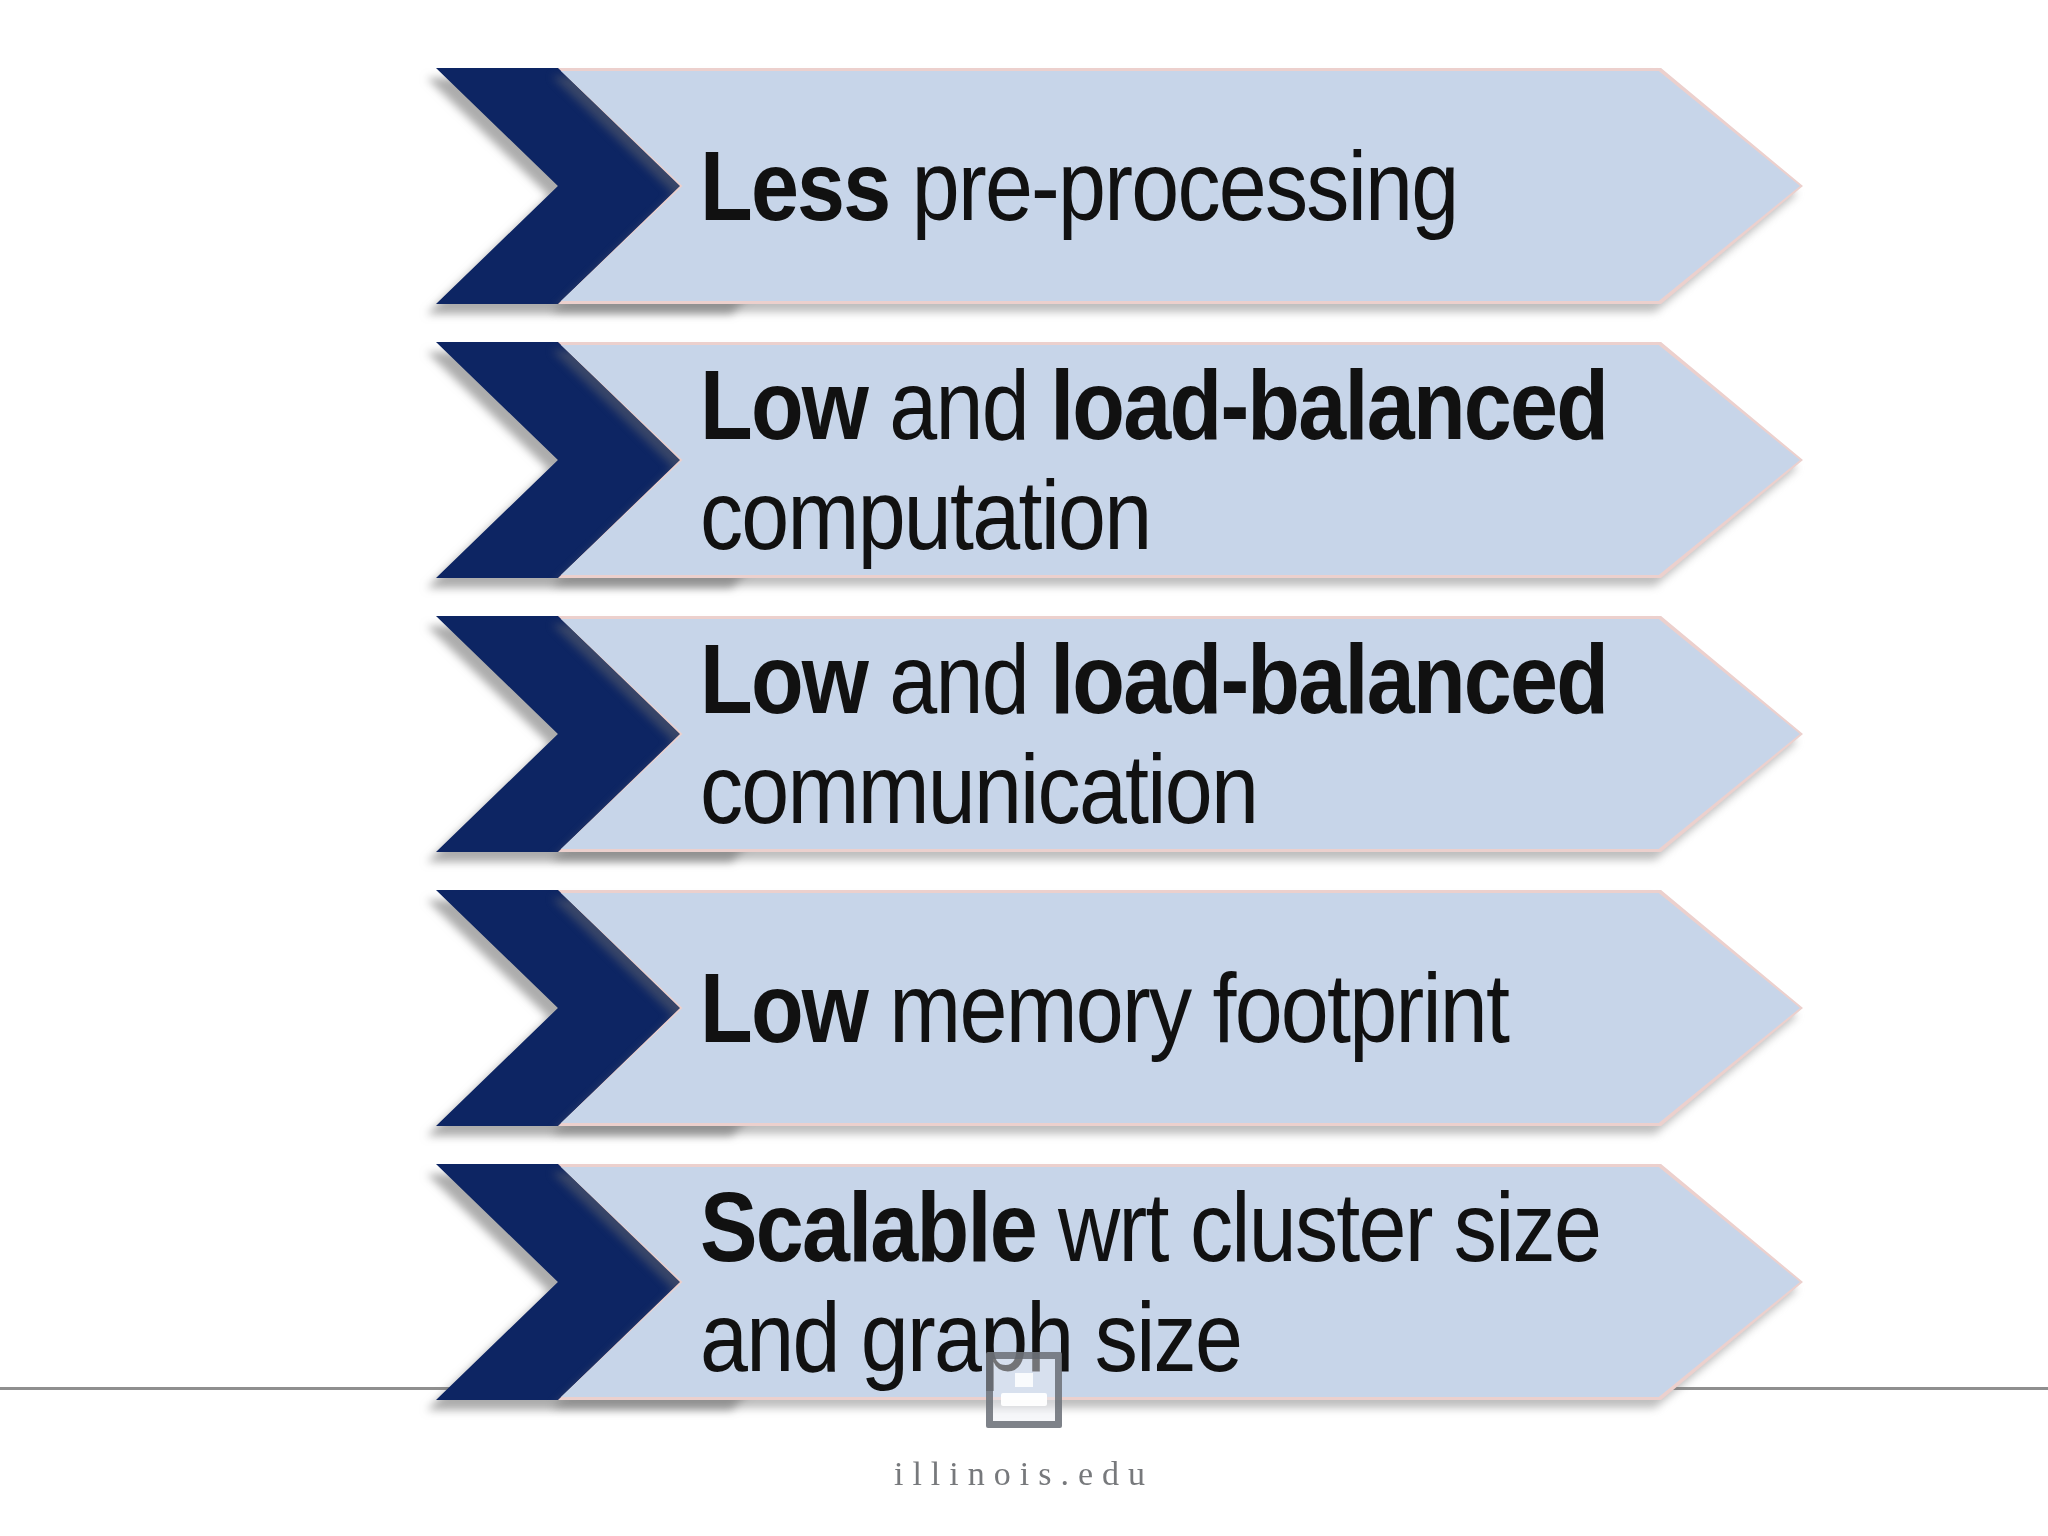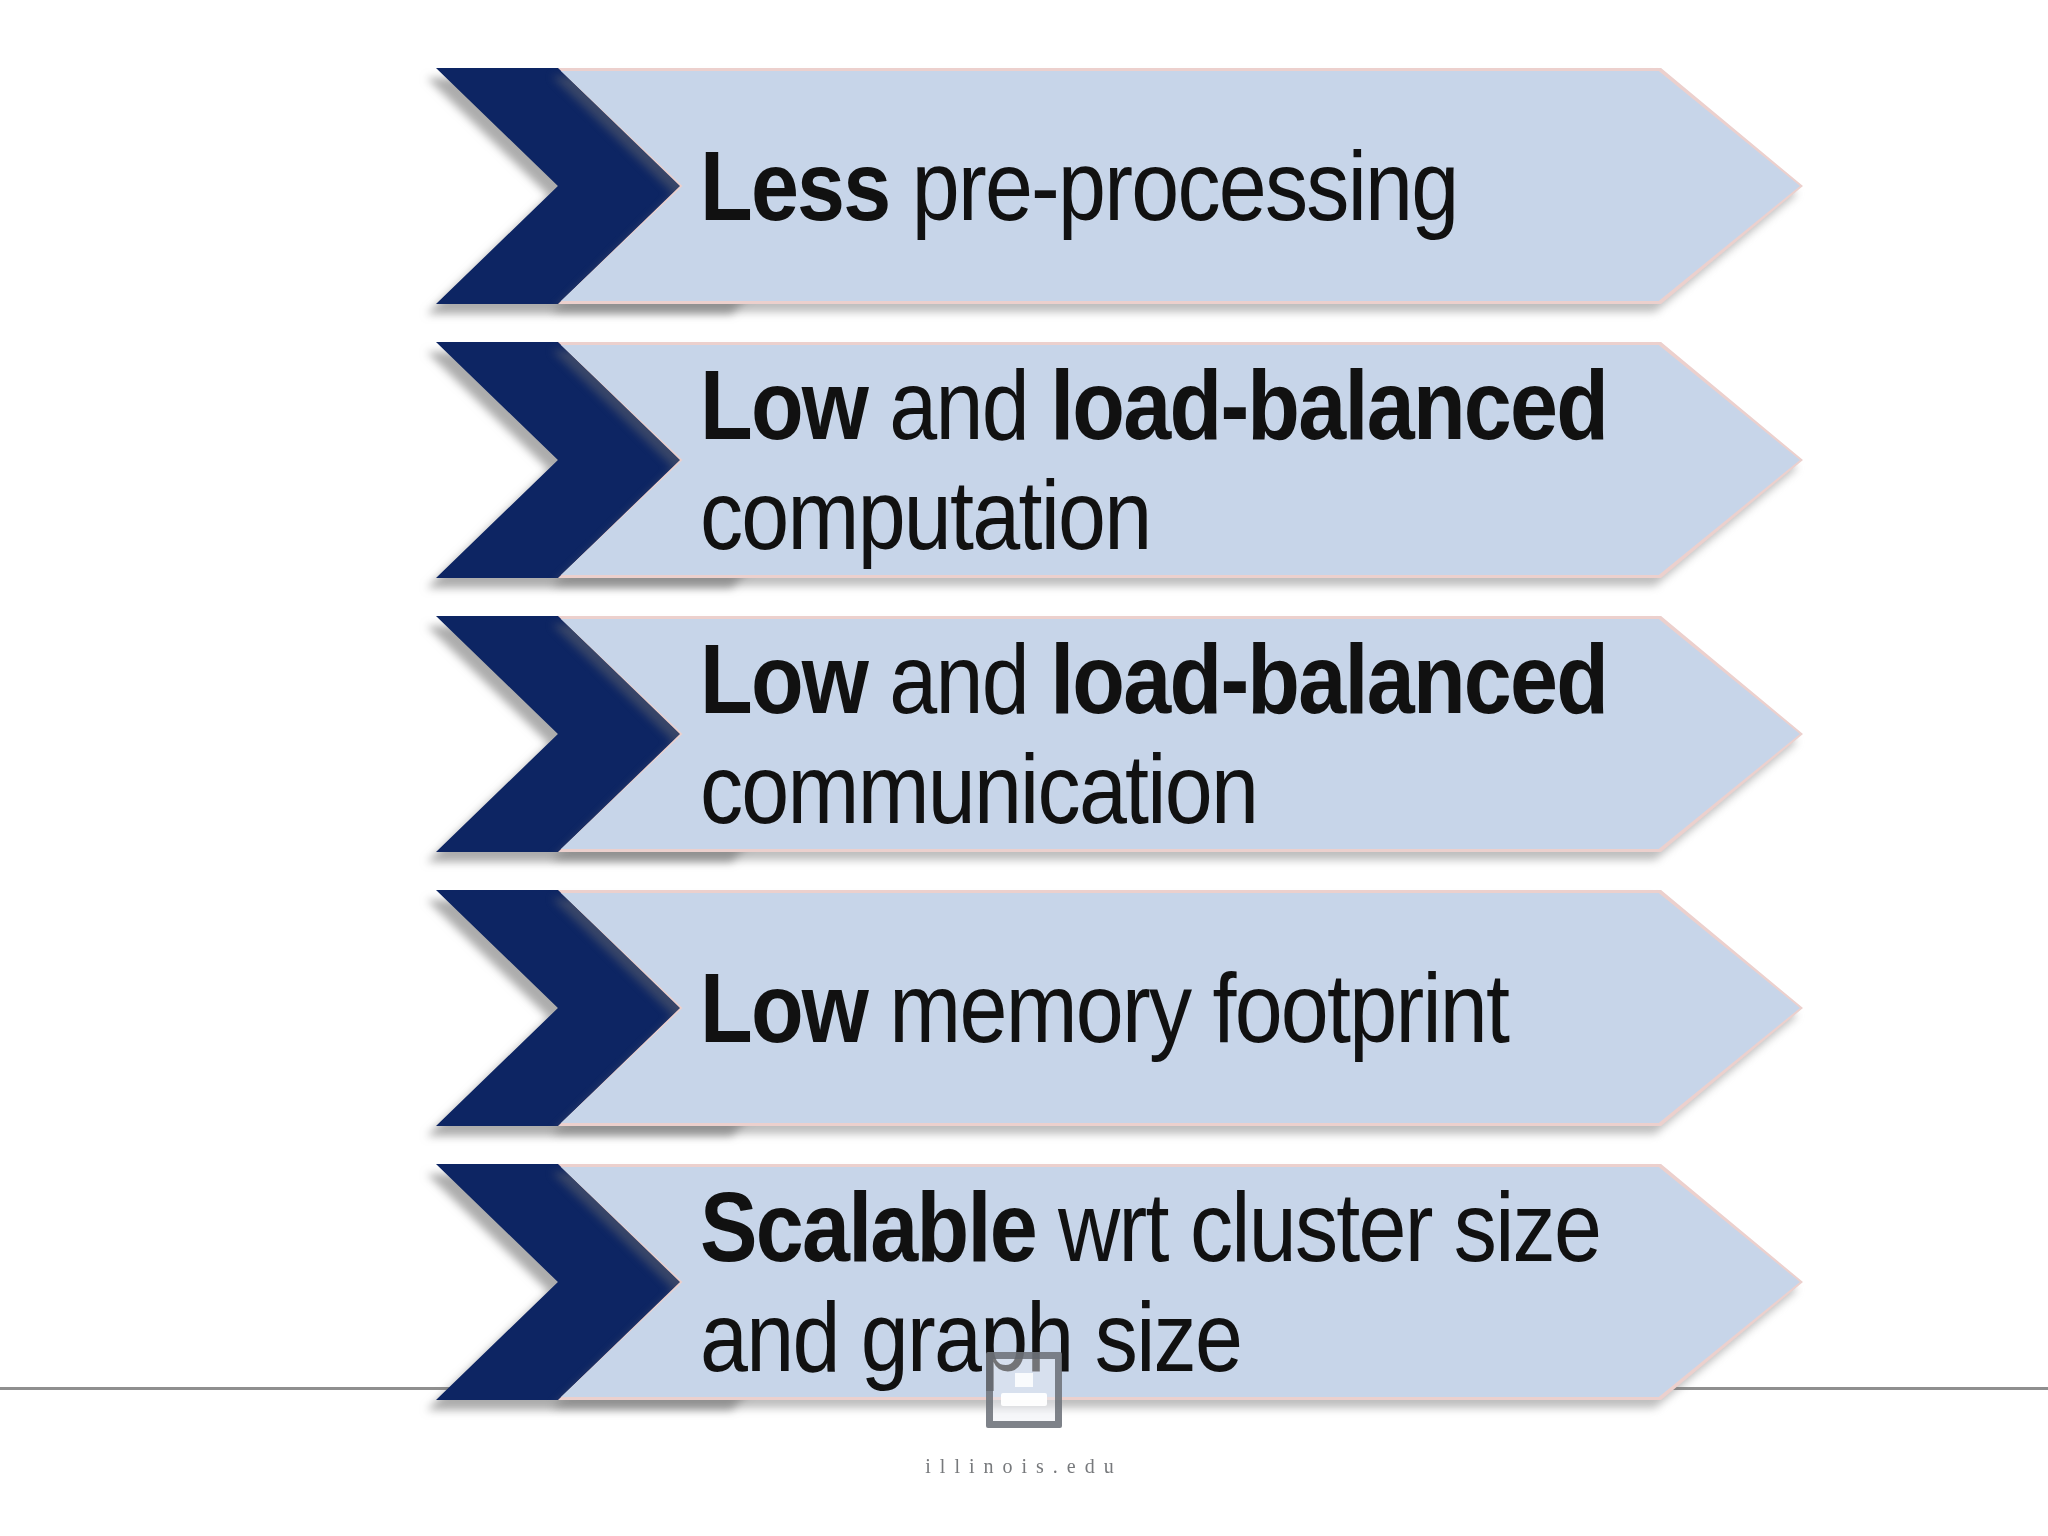--- a/index.html
+++ b/index.html
@@ -73,21 +73,21 @@
     position:absolute;left:8px;right:8px;top:34px;height:13px;
     background:rgba(255,255,255,0.95);border-radius:2px;
   }
   .logo-cap{
     position:absolute;left:22px;top:14px;width:18px;height:14px;
     background:rgba(255,255,255,0.85);
   }
   .footer-domain{
     position:absolute;left:0;top:1455px;width:2048px;height:46px;
     text-align:center;color:var(--footer-gray);
-    font-family:"Liberation Serif",serif;font-size:20px;letter-spacing:9px;
+    font-family:"Liberation Serif",serif;font-size:34px;letter-spacing:9px;
     z-index:2;
   }
 </style>
 </head>
 <body>
 
 <div id="stage">
 
   <div class="rule"></div>
 

